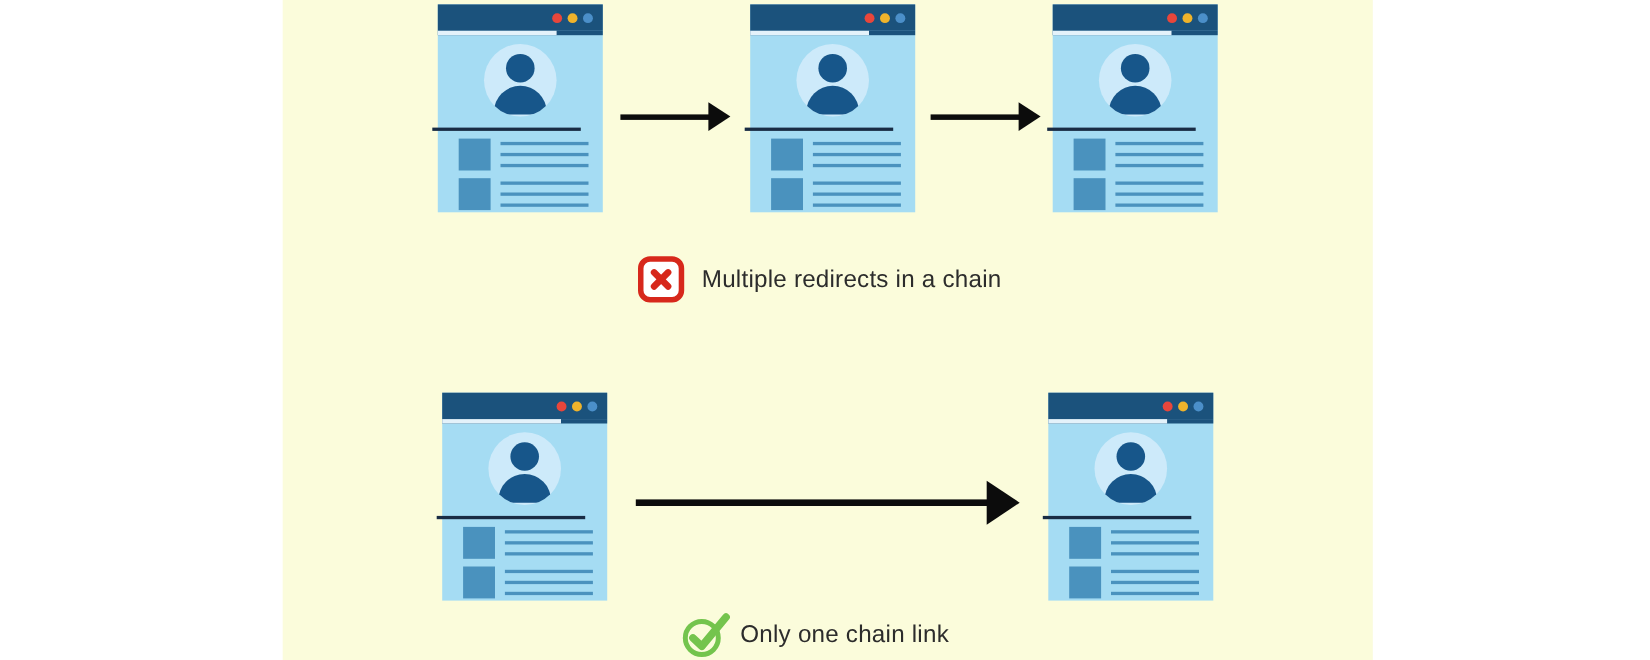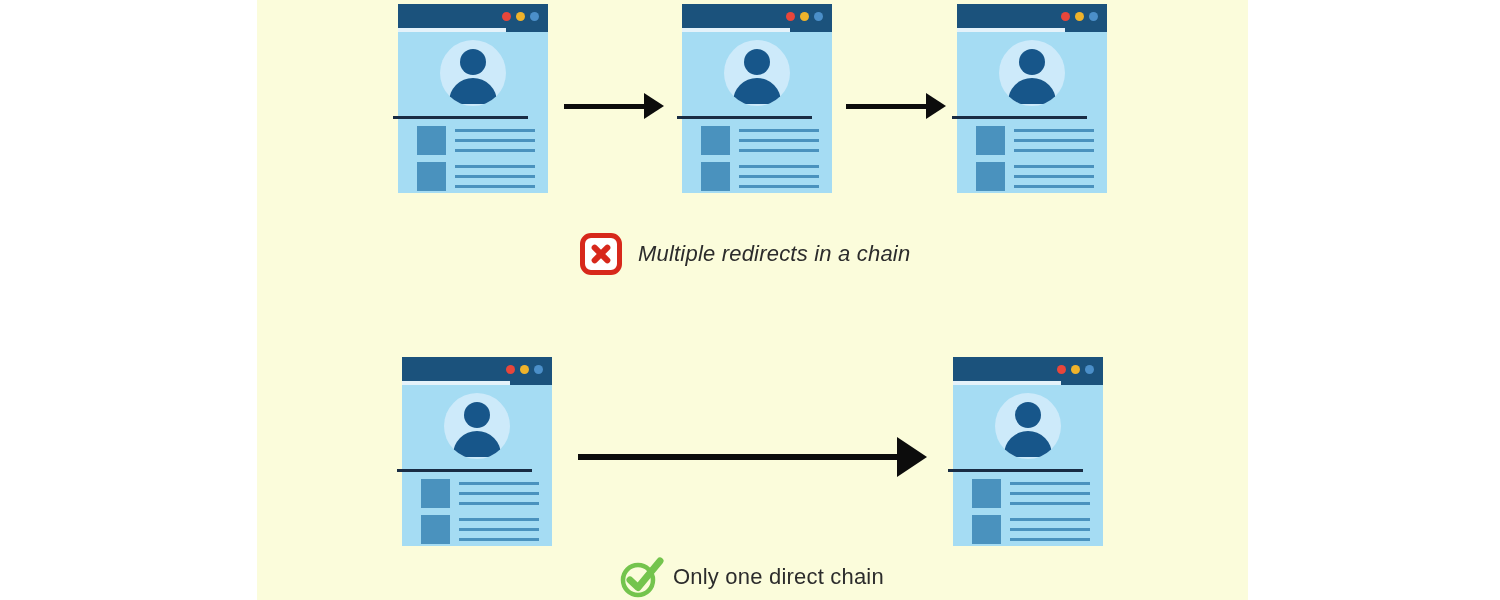--- a/index.html
+++ b/index.html
@@ -219,21 +219,21 @@
 
   <div class="arrow arrow-sm" style="left:564px; top:93px; width:100px;">
     <div class="shaft"></div>
     <div class="head"></div>
   </div>
   <div class="arrow arrow-sm" style="left:846px; top:93px; width:100px;">
     <div class="shaft"></div>
     <div class="head"></div>
   </div>
 
-  <div class="caption" style="left:580px; top:232px; height:44px;font-style:italic;">
+  <div class="caption" style="left:580px; top:232px; height:44px;">
     <div class="x-icon">
       <span class="xbar xbar-a"></span>
       <span class="xbar xbar-b"></span>
     </div>
     <div class="caption-text">Multiple redirects in a chain</div>
   </div>
 
   <div class="card-slot" style="left:402px; top:357px;">
   <div class="card">
     <div class="titlebar">
@@ -308,15 +308,15 @@
   <div class="arrow arrow-lg" style="left:578px; top:437px; width:349px;">
     <div class="shaft"></div>
     <div class="head"></div>
   </div>
 
   <div class="caption" style="left:619px; top:556px; height:42px;">
     <svg class="check-icon" width="46" height="42" viewBox="0 0 46 42">
       <circle class="ck" cx="19" cy="24" r="15" fill="none" stroke-width="4.5"></circle>
       <path class="ck" d="M11 24 L19 31.5 L41 5" fill="none" stroke-width="7" stroke-linecap="round" stroke-linejoin="round"></path>
     </svg>
-    <div class="caption-text">Only one direct chain</div>
+    <div class="caption-text">Only one chain link</div>
   </div>
 </div>
 
 </body></html>

